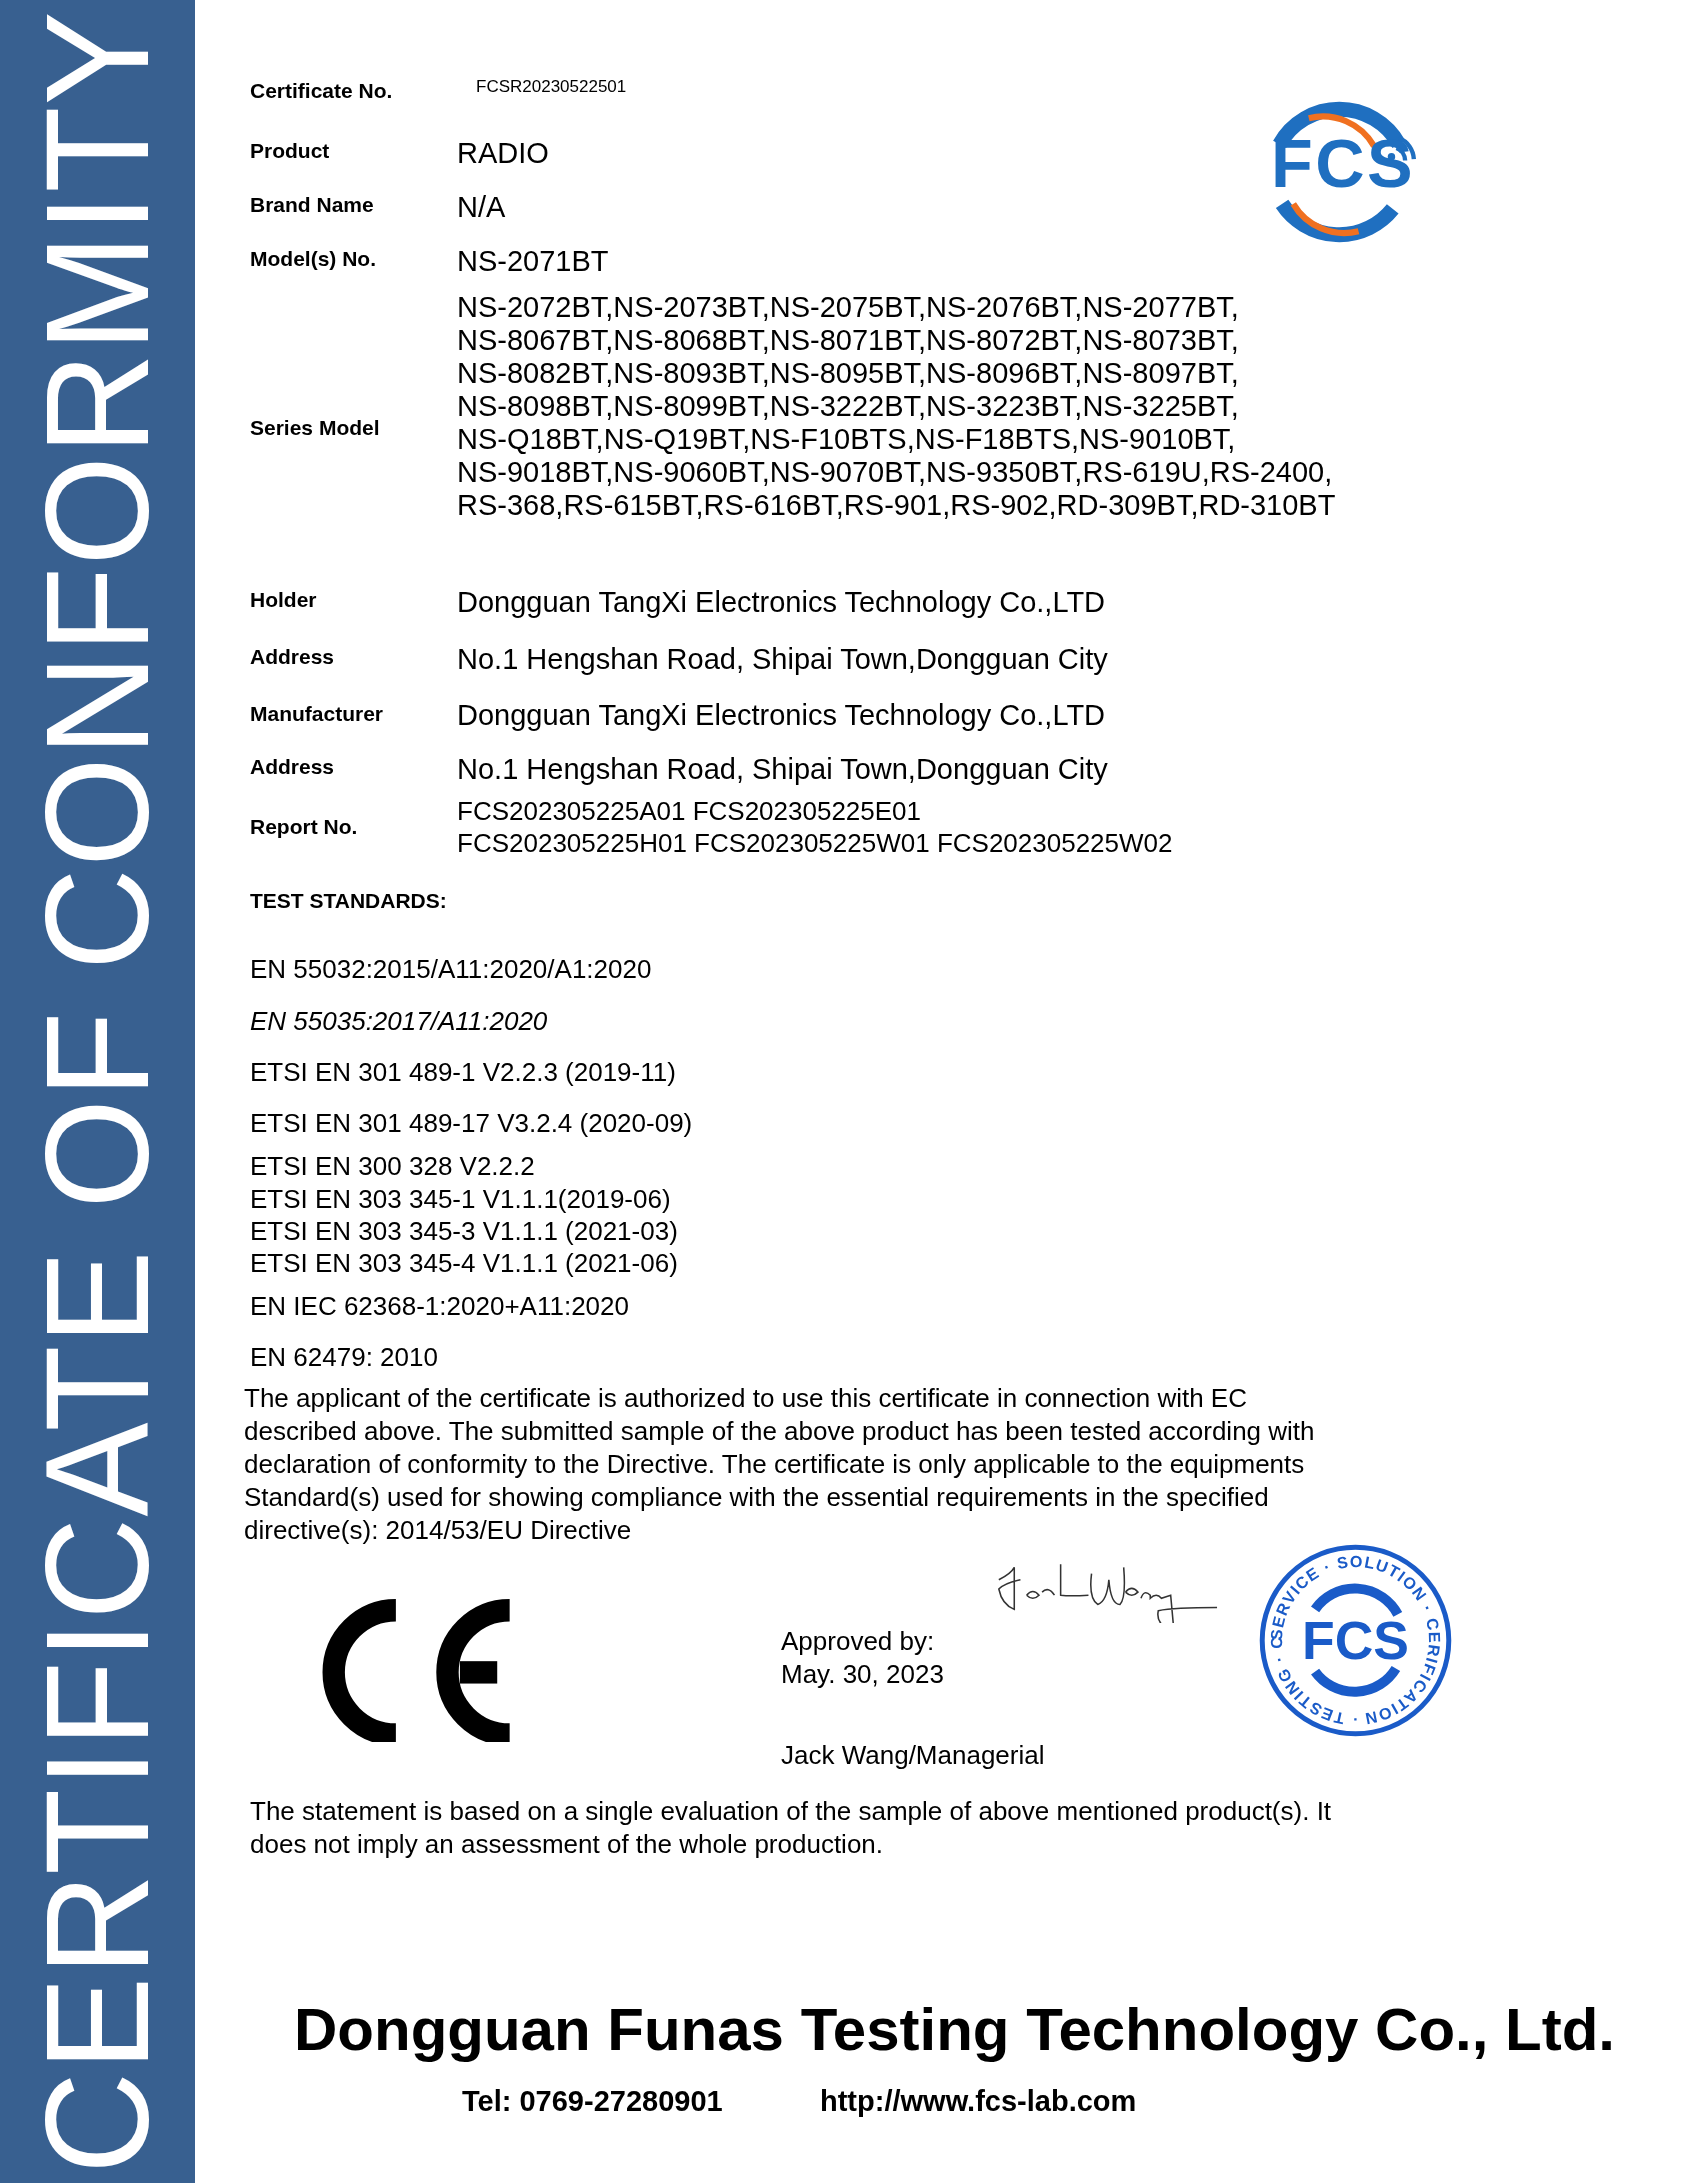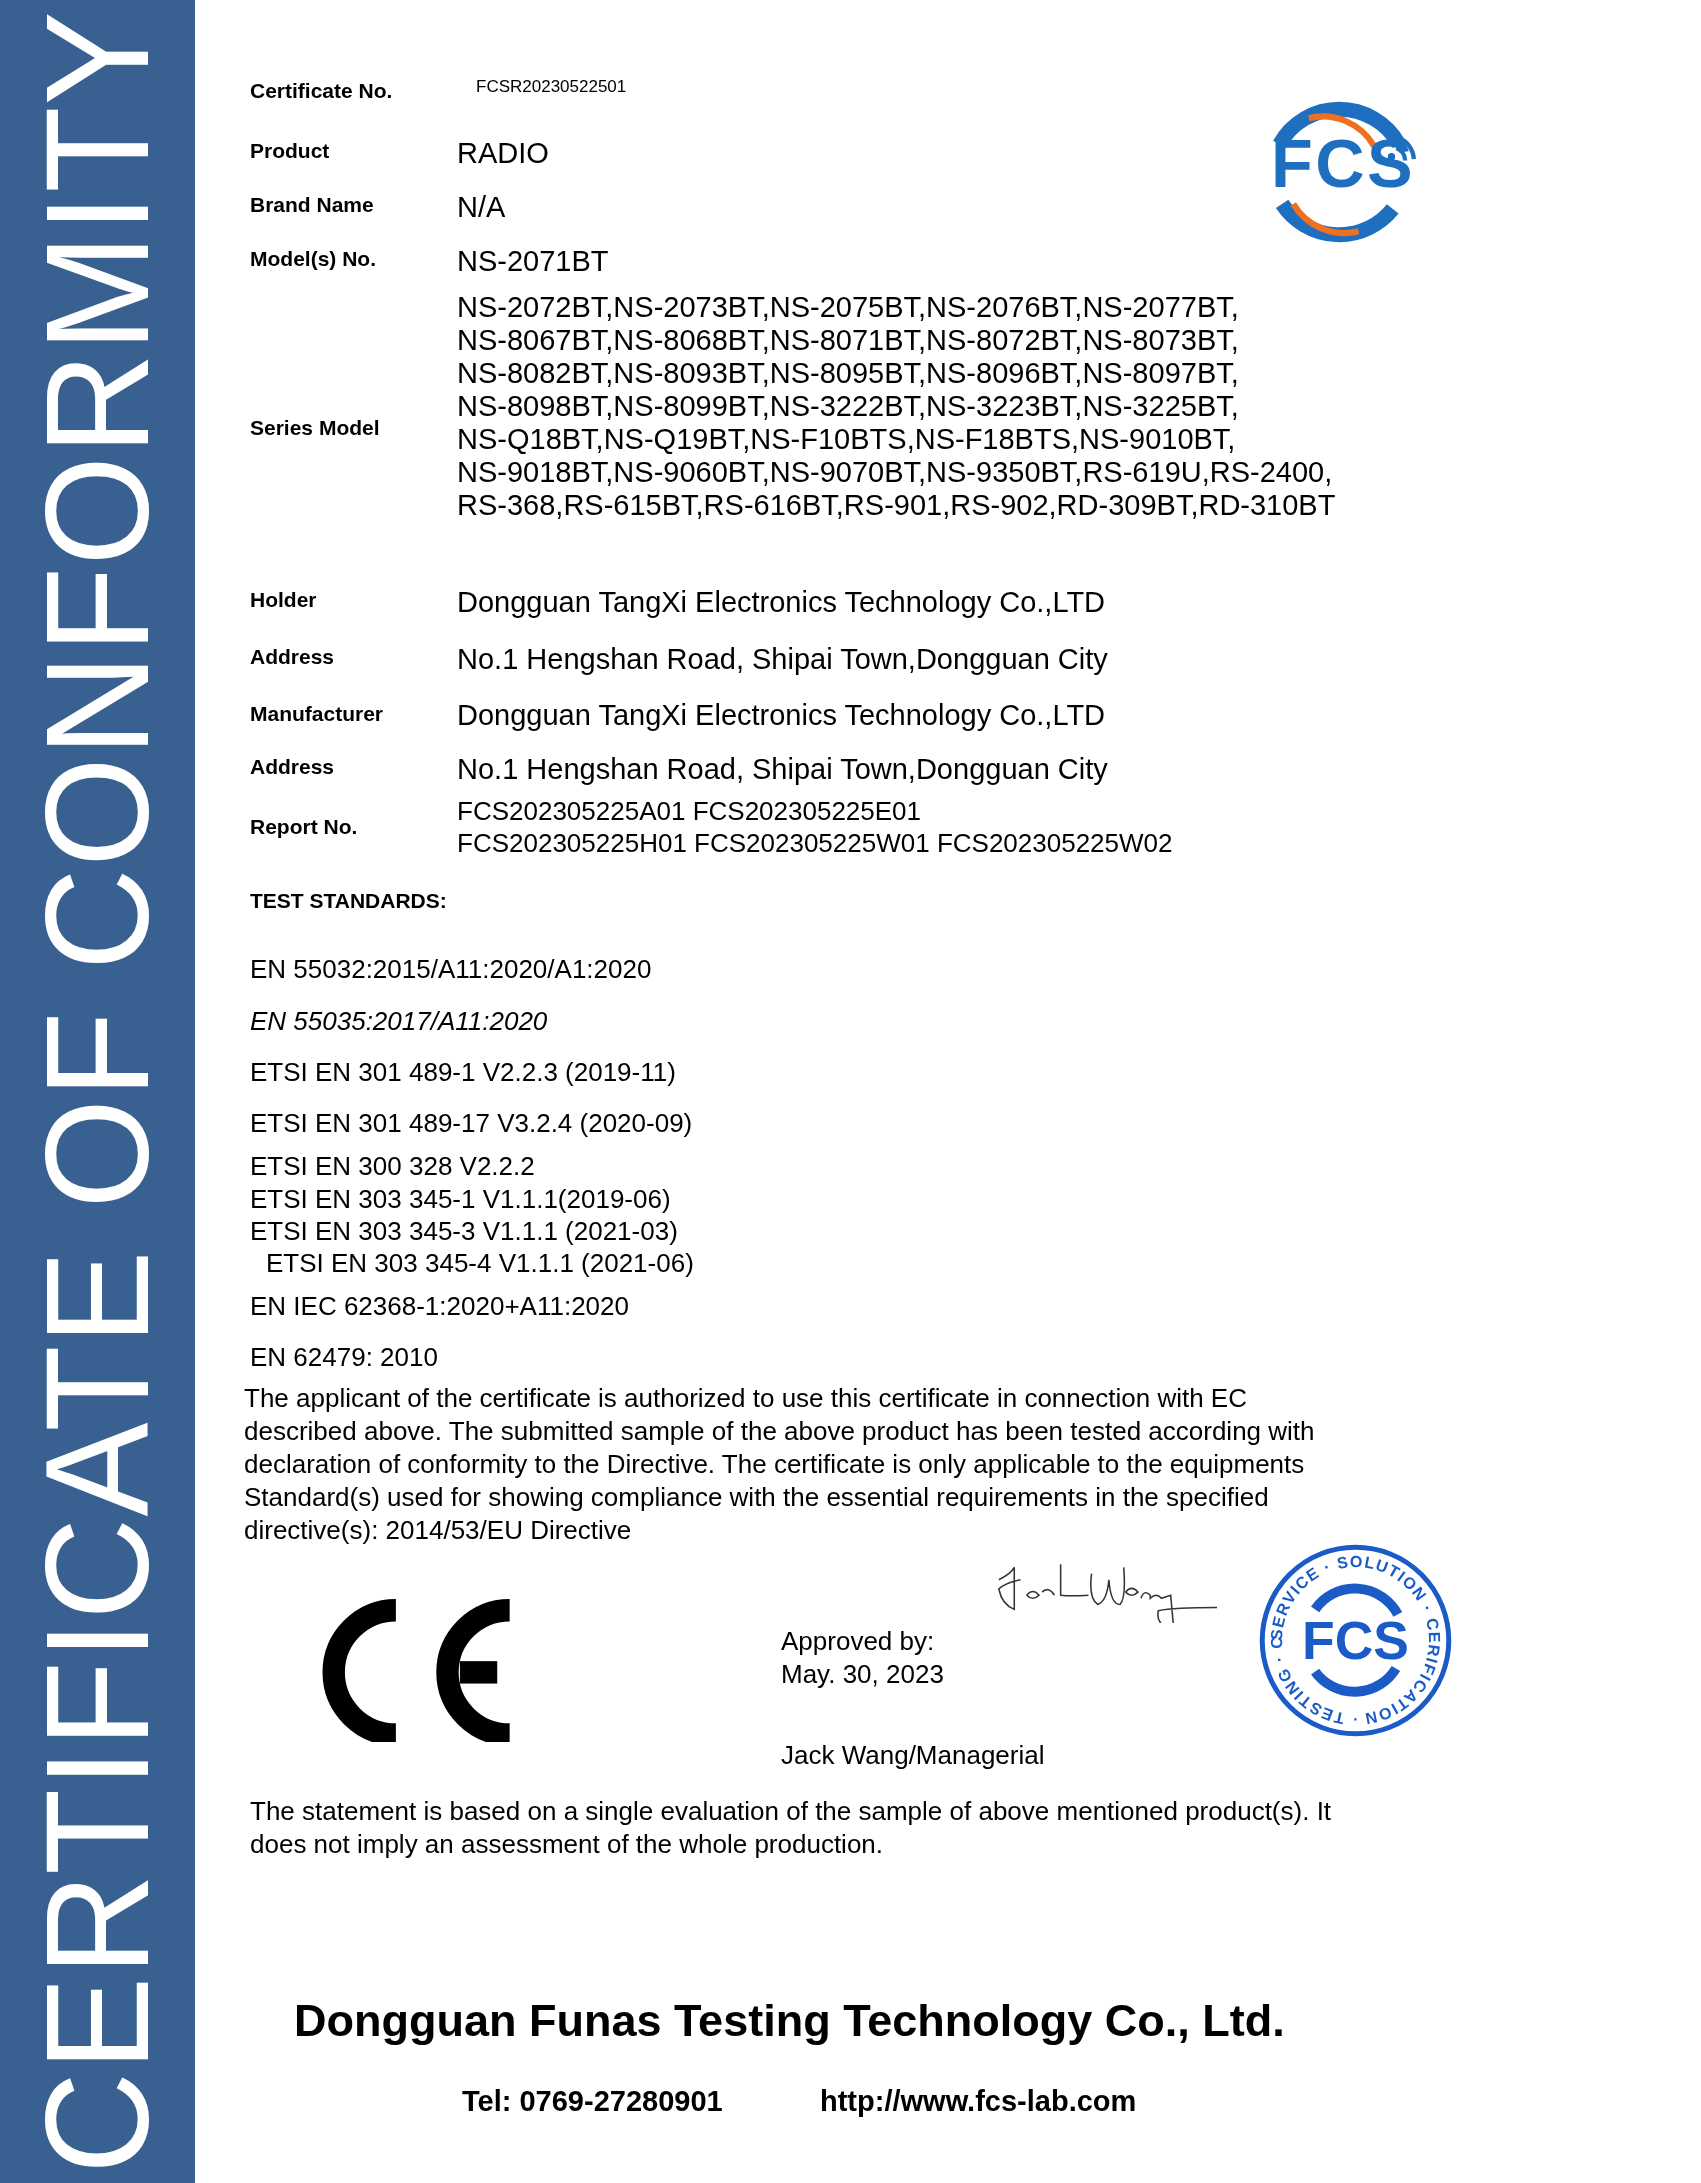--- a/index.html
+++ b/index.html
@@ -9,21 +9,21 @@
   .sidebar-text { position:absolute; left:97px; top:1092px; transform:translate(-50%,-50%) rotate(-90deg);
                   white-space:nowrap; color:#fff; font-size:147px; letter-spacing:1.2px; line-height:1;
                   font-family:"Liberation Sans", sans-serif; transform-origin:center center; }
   .sidebar-text span { display:inline-block; transform:scaleY(1.0) scaleX(0.96); }
   .abs { position:absolute; }
   .label { font-weight:bold; font-size:21px; }
   .value { font-size:29px; }
   .series-line { font-size:29px; line-height:33px; white-space:nowrap; }
   .std { font-size:26px; white-space:nowrap; }
   .para { font-size:26px; line-height:33px; }
-  .footer-title { font-weight:bold; font-size:45px; }
+  .footer-title { font-weight:bold; font-size:60px; }
   .footer-contact { font-weight:bold; font-size:29px; }
 </style>
 </head>
 <body>
 
 <div class="sidebar">
   <div class="sidebar-text"><span>CERTIFICATE OF CONFORMITY</span></div>
 </div>
 
 <div class="abs" style="left:1256px; top:87px; width:174px; height:168px;">
@@ -81,21 +81,21 @@
 </div>
 
 <div class="abs label" style="left:250px; top:889px;">TEST STANDARDS:</div>
 <div class="abs std" style="left:250px; top:954px;">EN 55032:2015/A11:2020/A1:2020</div>
 <div class="abs std" style="left:250px; top:1006px;font-style:italic;">EN 55035:2017/A11:2020</div>
 <div class="abs std" style="left:250px; top:1057px;">ETSI EN 301 489-1 V2.2.3 (2019-11)</div>
 <div class="abs std" style="left:250px; top:1108px;">ETSI EN 301 489-17 V3.2.4 (2020-09)</div>
 <div class="abs std" style="left:250px; top:1151px;">ETSI EN 300 328 V2.2.2</div>
 <div class="abs std" style="left:250px; top:1184px;">ETSI EN 303 345-1 V1.1.1(2019-06)</div>
 <div class="abs std" style="left:250px; top:1216px;">ETSI EN 303 345-3 V1.1.1 (2021-03)</div>
-<div class="abs std" style="left:250px; top:1248px;margin-left:16px;">ETSI EN 303 345-4 V1.1.1 (2021-06)</div>
+<div class="abs std" style="left:250px; top:1248px;">ETSI EN 303 345-4 V1.1.1 (2021-06)</div>
 <div class="abs std" style="left:250px; top:1291px;">EN IEC 62368-1:2020+A11:2020</div>
 <div class="abs std" style="left:250px; top:1342px;">EN 62479: 2010</div>
 
 <div class="abs para" style="left:244px; top:1382px; width:1244px;">
   <div>The applicant of the certificate is authorized to use this certificate in connection with EC</div>
   <div>described above. The submitted sample of the above product has been tested according with</div>
   <div>declaration of conformity to the Directive. The certificate is only applicable to the equipments</div>
   <div>Standard(s) used for showing compliance with the essential requirements in the specified</div>
   <div>directive(s): 2014/53/EU Directive</div>
 </div>

